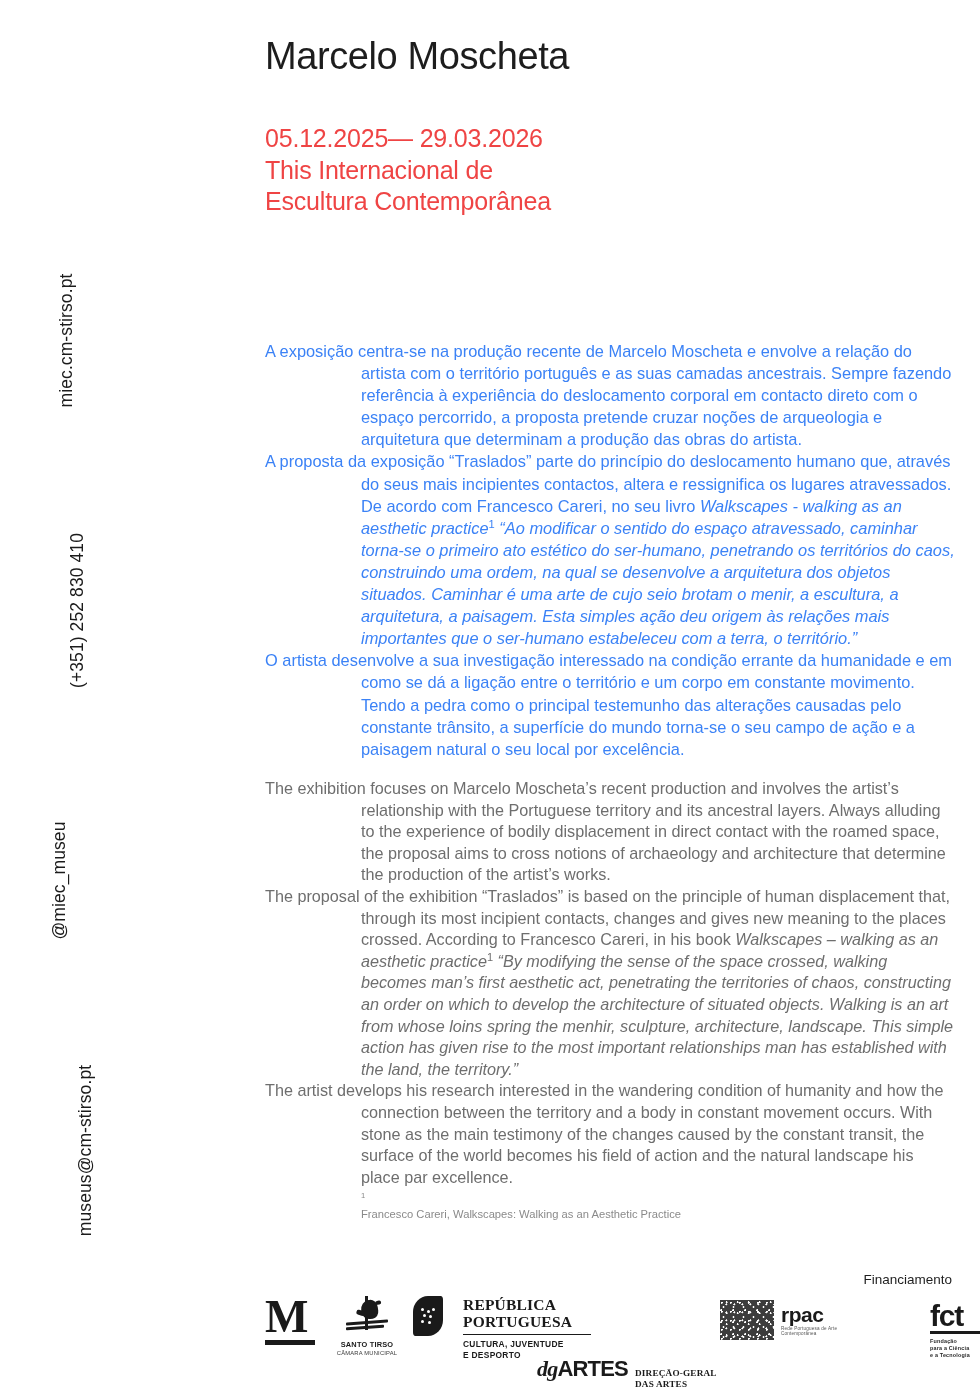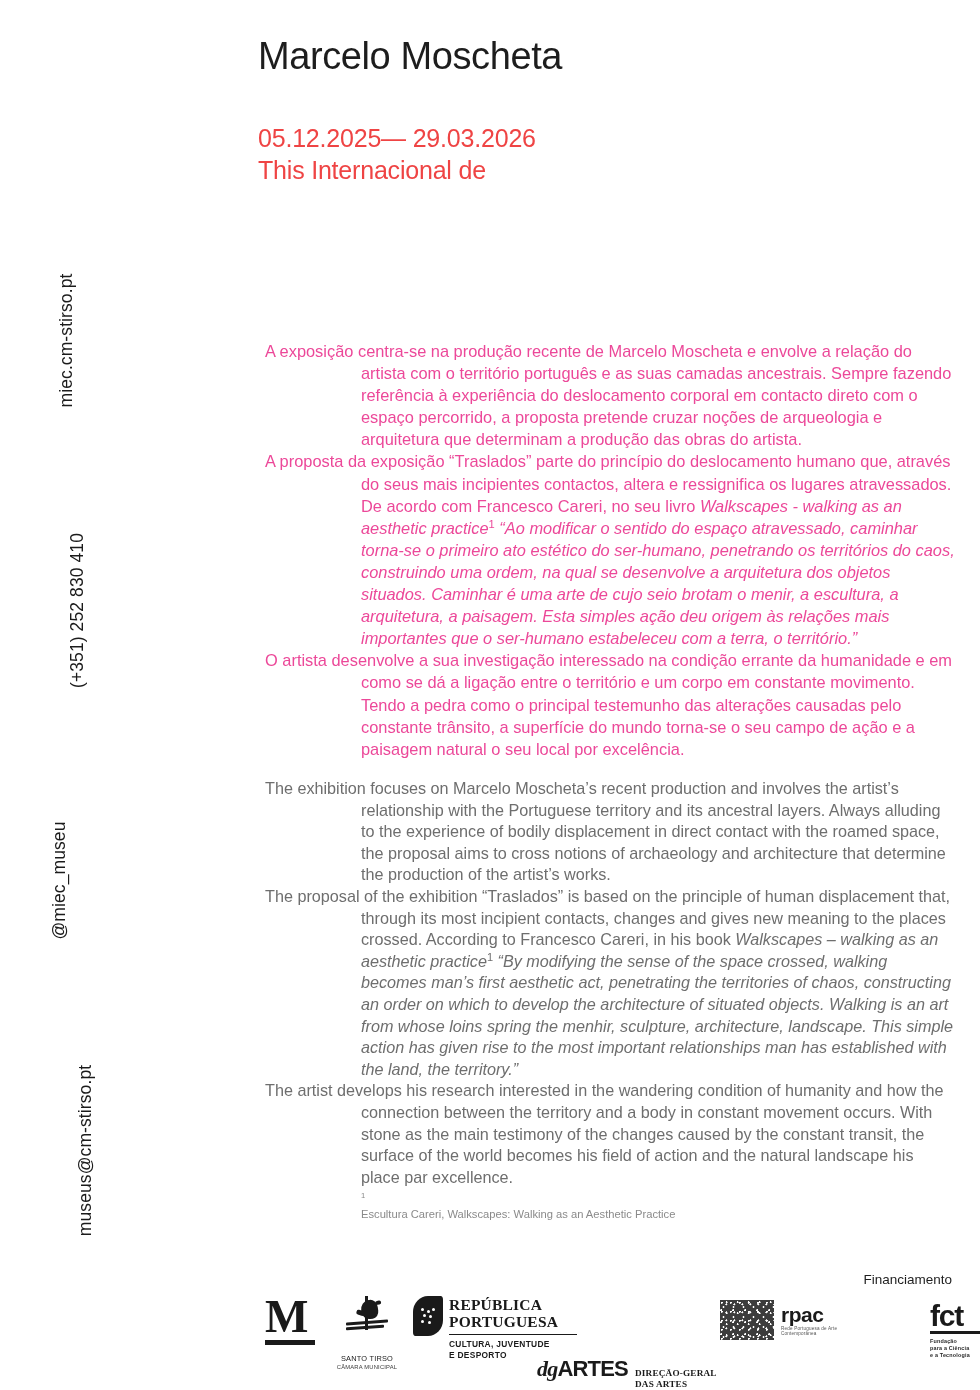--- a/index.html
+++ b/index.html
@@ -46,21 +46,21 @@
     transform-origin: center center;
   }
   .v-1 { top: 330px; }
   .v-2 { top: 600px; }
   .v-3 { top: 870px; }
   .v-4 { top: 1140px; }
 
   
   .header {
     position: absolute;
-    left: 258px;
+    left: 265px;
     top: 34px;
     width: 660px;
   }
   .title {
     font-size: 38px;
     line-height: 1.17;
     font-weight: 400;
     color: #1d1d1d;
     letter-spacing: -0.4px;
   }
@@ -80,21 +80,21 @@
     position: absolute;
     left: 265px;
     width: 690px;
   }
   .pt-block { top: 340px; }
   .en-block { top: 778px; }
 
   .para {
     font-size: 16.4px;
     line-height: 22.1px;
-    color: #ec4899;
+    color: #3b82f6;
     text-indent: 0;
     padding-left: 96px;
     margin: 0 0 0 0;
   }
   .para .lead {
     margin-left: -96px;
   }
   .para.en {
     color: #6e6e6e;
     font-size: 16.2px;
@@ -211,35 +211,35 @@
     display: block;
     height: 2.6px;
     background: #1a1a1a;
     margin-bottom: 2.6px;
     border-radius: 1px;
   }
   .st-banner i:nth-child(1) { width: 42px; transform: skewY(-4deg); }
   .st-banner i:nth-child(2) { width: 38px; transform: skewY(-4deg); }
   .st-txt1 {
     font-size: 7.4px;
-    font-weight: 400;
+    font-weight: 700;
     letter-spacing: 0.2px;
-    margin-top: 16px;
+    margin-top: 2px;
     line-height: 9px;
   }
   .st-txt2 {
     font-size: 5.8px;
     letter-spacing: 0.2px;
     line-height: 8px;
     color: #3a3a3a;
   }
 
   
   .logo-rp { left: 148px; top: 2px; width: 180px; }
-  .rp-inner { display: flex; align-items: flex-start; gap: 6px; }
+  .rp-inner { display: flex; align-items: flex-start; gap: 20px; }
   .rp-shield {
     width: 30px; height: 42px;
     position: relative;
     flex: none;
   }
   .rp-shield .sh {
     position: absolute;
     left: 0; top: 0;
     width: 30px; height: 40px;
     background: #1a1a1a;
@@ -394,20 +394,21 @@
     </div>
   </div>
 
   <div class="header">
     <div class="title">
       <span class="title-line">Marcelo Moscheta</span>
     </div>
     <div class="meta">
       <span class="meta-line">05.12.2025— 29.03.2026</span>
       <span class="meta-line">This Internacional de</span>
+      <span class="meta-line">Escultura Contemporânea</span>
     </div>
   </div>
 
   <div class="body-block pt-block">
 
     <p class="para"><span class="lead">A exposição</span><span> centra-se na produção recente de Marcelo Moscheta e envolve a relação do artista com o território português e as suas camadas ancestrais. Sempre fazendo referência à experiência do deslocamento corporal em contacto direto com o espaço percorrido, a proposta pretende cruzar noções de arqueologia e arquitetura que determinam a produção das obras do artista.</span></p>
 
     <p class="para"><span class="lead">A proposta</span><span> da exposição “Traslados” parte do princípio do deslocamento humano que, através do seus mais incipientes contactos, altera e ressignifica os lugares atravessados. De acordo com Francesco Careri, no seu livro </span><span class="bookname">Walkscapes - walking as an aesthetic practice</span><sup class="fn">1</sup><span class="quote"> “Ao modificar o sentido do espaço atravessado, caminhar torna-se o primeiro ato estético do ser-humano, penetrando os territórios do caos, construindo uma ordem, na qual se desenvolve a arquitetura dos objetos situados. Caminhar é uma arte de cujo seio brotam o menir, a escultura, a arquitetura, a paisagem. Esta simples ação deu origem às relações mais importantes que o ser-humano estabeleceu com a terra, o território.”</span></p>
 
     <p class="para"><span class="lead">O artista</span><span> desenvolve a sua investigação interessado na condição errante da humanidade e em como se dá a ligação entre o território e um corpo em constante movimento. Tendo a pedra como o principal testemunho das alterações causadas pelo constante trânsito, a superfície do mundo torna-se o seu campo de ação e a paisagem natural o seu local por excelência.</span></p>
@@ -416,21 +417,21 @@
   <div class="body-block en-block">
 
     <p class="para en"><span class="lead">The exhibition</span><span> focuses on Marcelo Moscheta’s recent production and involves the artist’s relationship with the Portuguese territory and its ancestral layers. Always alluding to the experience of bodily displacement in direct contact with the roamed space, the proposal aims to cross notions of archaeology and architecture that determine the production of the artist’s works.</span></p>
 
     <p class="para en"><span class="lead">The proposal</span><span> of the exhibition “Traslados” is based on the principle of human displacement that, through its most incipient contacts, changes and gives new meaning to the places crossed. According to Francesco Careri, in his book </span><span class="bookname">Walkscapes – walking as an aesthetic practice</span><sup class="fn">1</sup><span class="quote"> “By modifying the sense of the space crossed, walking becomes man’s first aesthetic act, penetrating the territories of chaos, constructing an order on which to develop the architecture of situated objects. Walking is an art from whose loins spring the menhir, sculpture, architecture, landscape. This simple action has given rise to the most important relationships man has established with the land, the territory.”</span></p>
 
     <p class="para en"><span class="lead">The artist</span><span> develops his research interested in the wandering condition of humanity and how the connection between the territory and a body in constant movement occurs. With stone as the main testimony of the changes caused by the constant transit, the surface of the world becomes his field of action and the natural landscape his place par excellence.</span></p>
   </div>
 
   <div class="footnote">
-    <span><sup class="fn">1</sup><span> Escultura Careri, Walkscapes: Walking as an Aesthetic Practice</span></span>
+    <span><sup class="fn">1</sup><span> Francesco Careri, Walkscapes: Walking as an Aesthetic Practice</span></span>
   </div>
 
   <div class="financ-label">Financiamento</div>
 
   <div class="logos">
 
     <div class="logo logo-m">
       <div class="m-glyph">M</div>
       <div class="m-rule"></div>
     </div>

